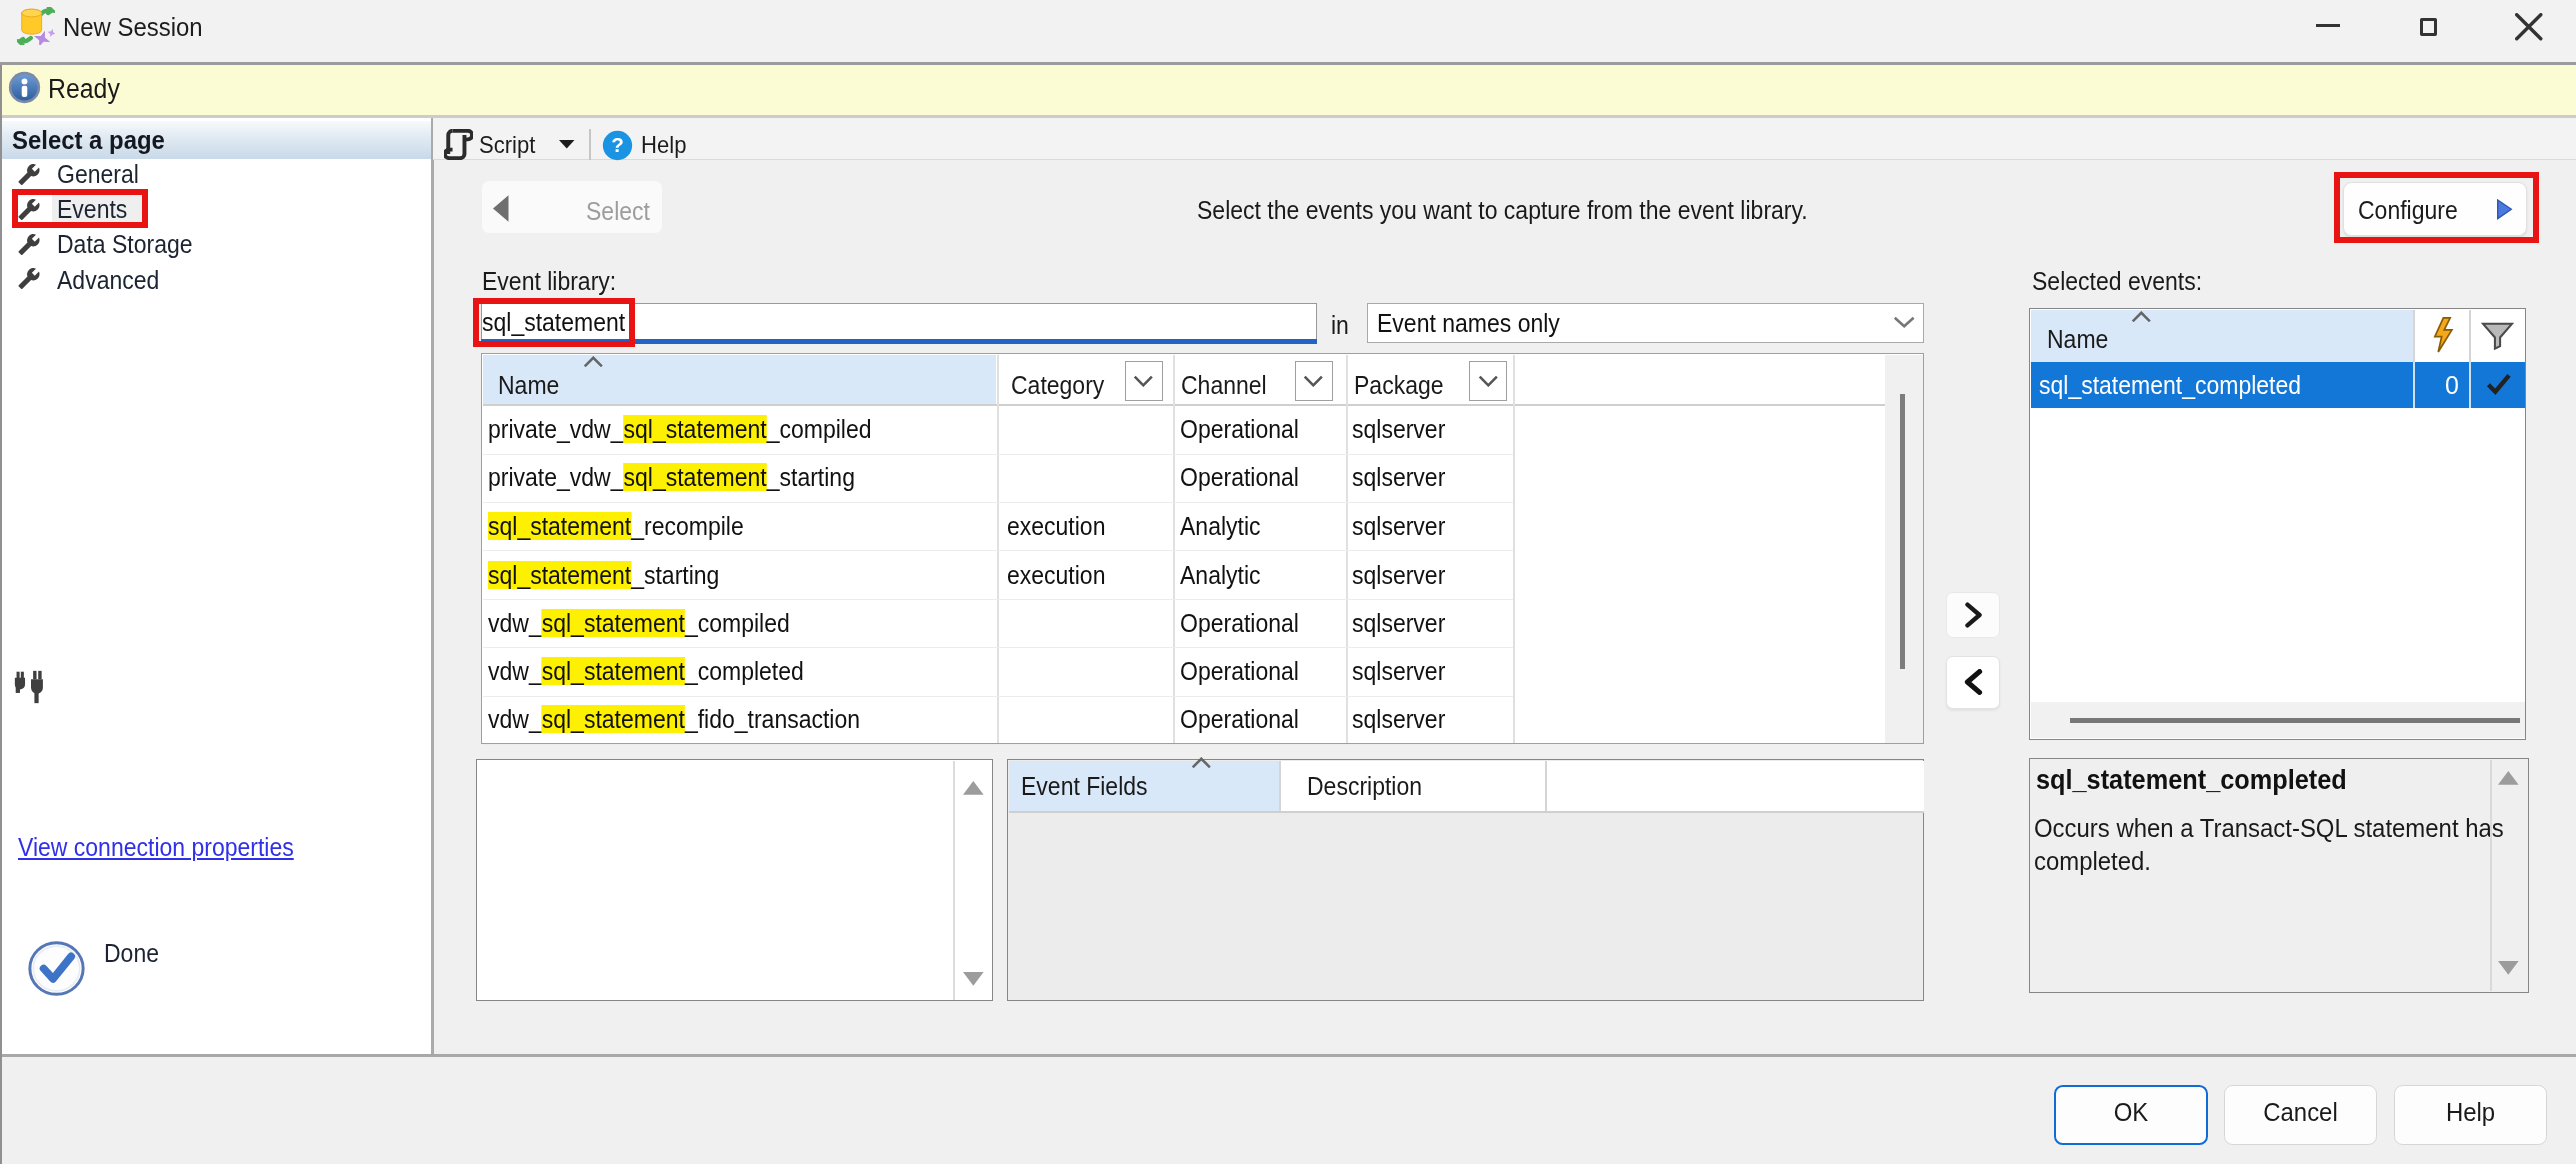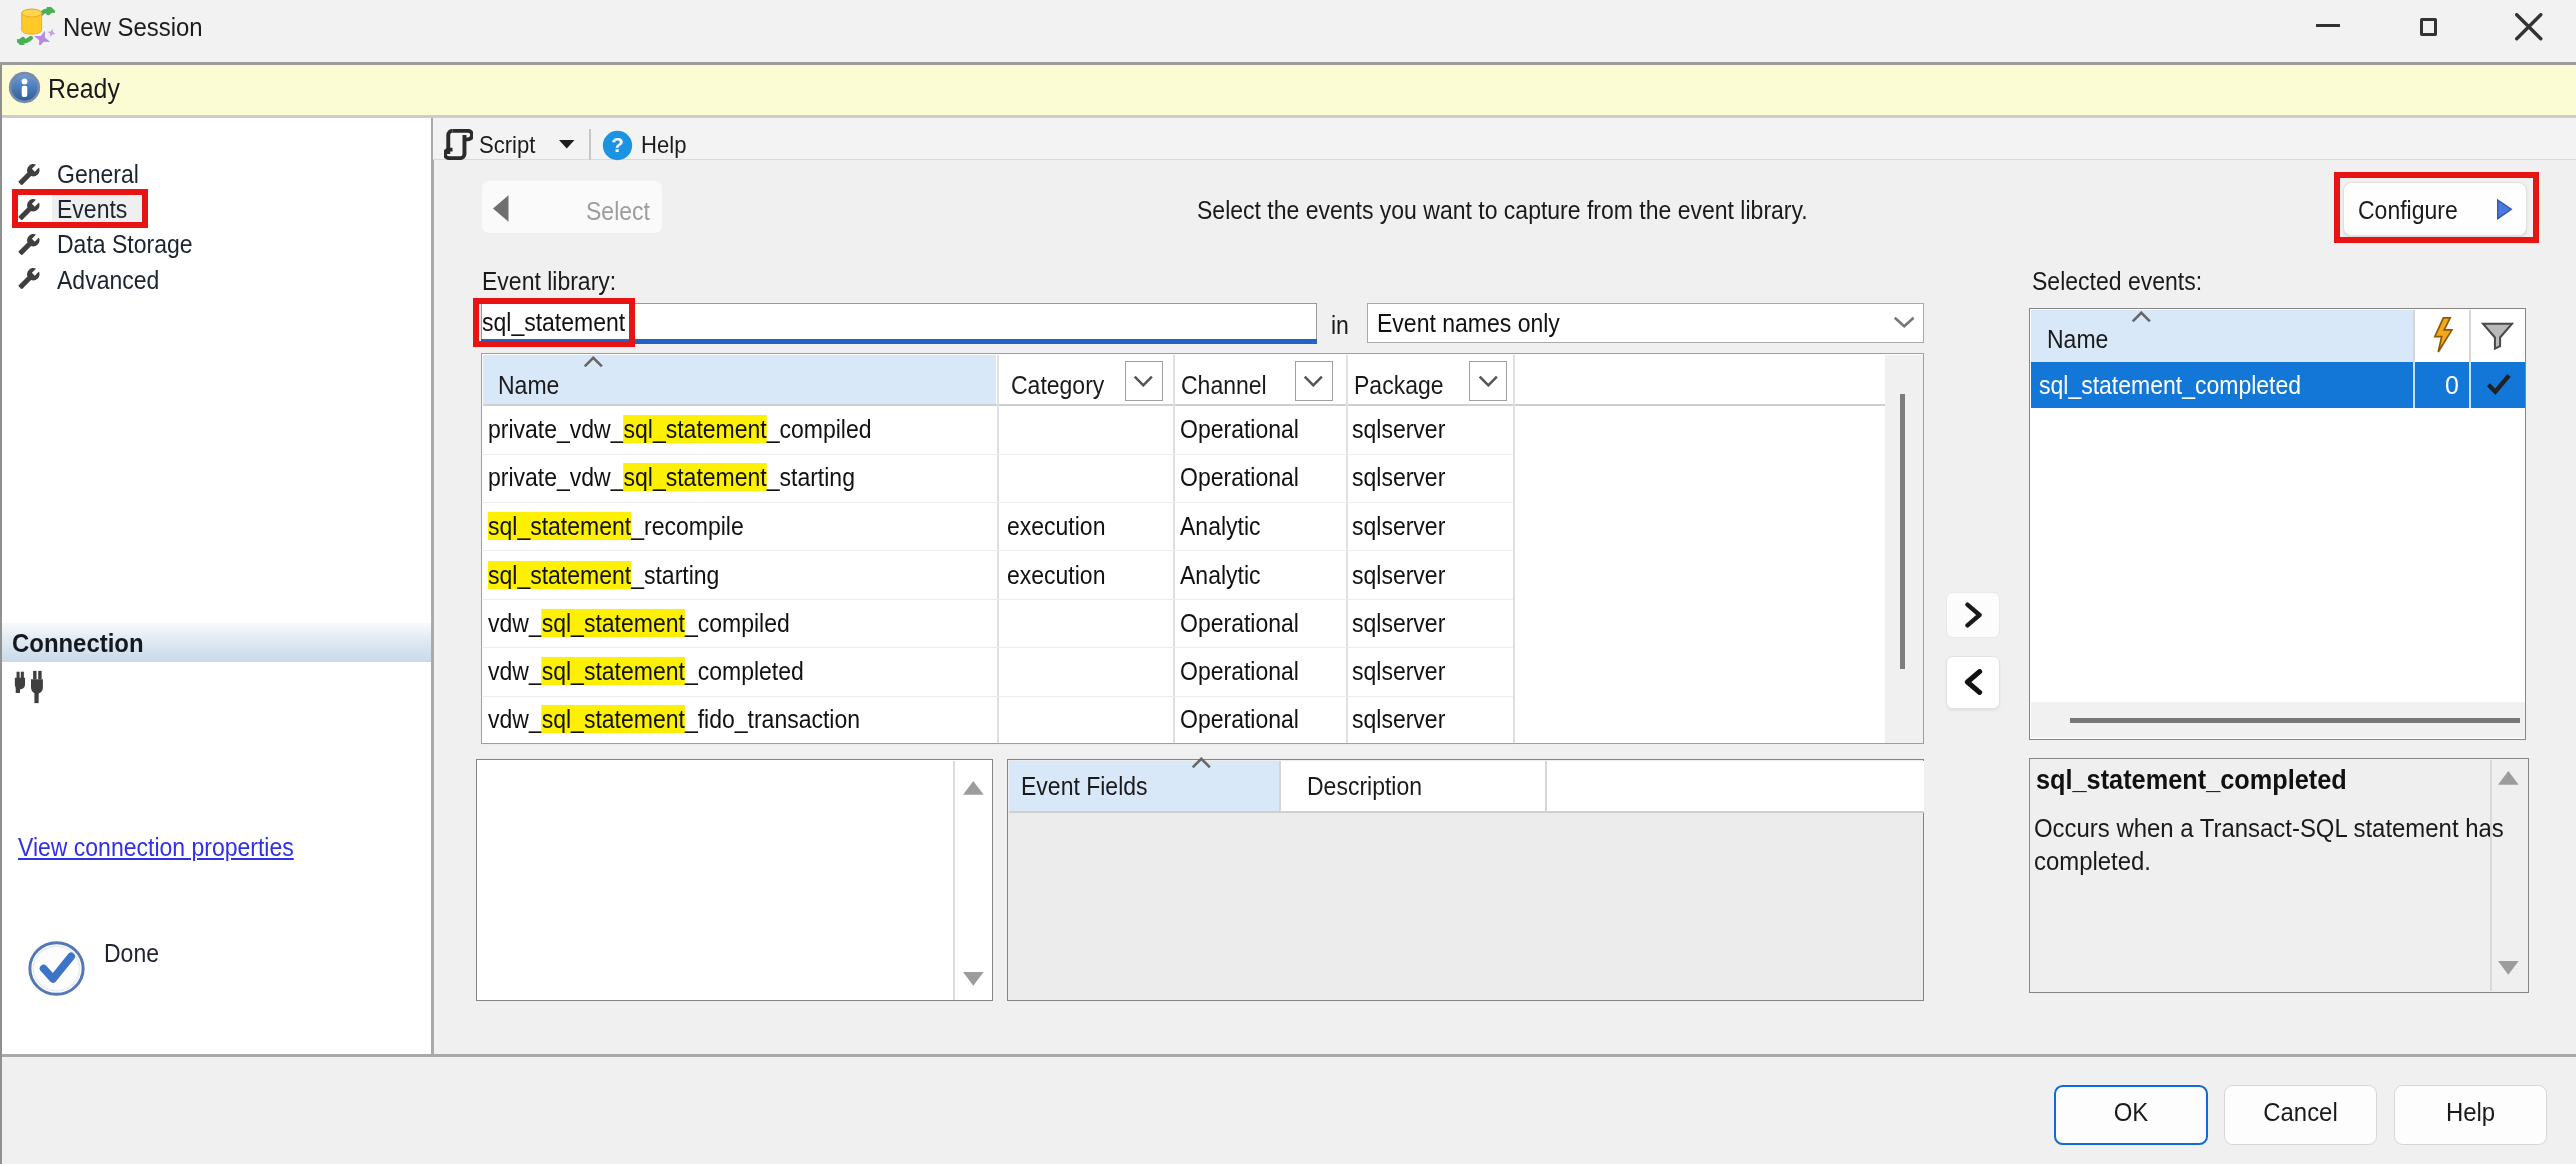--- a/index.html
+++ b/index.html
@@ -56,20 +56,23 @@
       <circle cx="19" cy="12" r="3.4" fill="#fff"></circle>
       <rect x="15.8" y="17" width="6.4" height="13" rx="2.4" fill="#fff"></rect>
     </svg>
   </div>
   <div class="abs tx" style="left:48px;top:74px;font-size:27px;color:#1a1a1a;">Ready</div>
 
   <div class="abs" style="left:0;top:118px;width:431px;height:936px;background:#ffffff;"></div>
   <div class="abs" style="left:431px;top:118px;width:2.6px;height:936px;background:#aaaaaa;"></div>
   <div class="abs" style="left:0;top:1054px;width:2576px;height:3.4px;background:#a8a8a8;"></div>
 
+  <div class="abs hdr" style="left:0;top:120px;width:431px;height:38px;">
+    <span class="abs" style="left:12px;top:4.3px;">Select a page</span>
+  </div>
 
   <div class="abs" style="left:16.3px;top:163px;width:26px;height:23px;">
     <svg width="26" height="23" viewBox="0 0 24 24">
         <path transform="scale(-1,1) translate(-24,0)" fill="#3f3f3f" d="M22.7 19l-9.1-9.1c.9-2.3.4-5-1.5-6.9-2-2-5-2.4-7.4-1.3L9 6 6 9 1.6 4.7C.4 7.1.9 10.1 2.9 12.1c1.9 1.9 4.6 2.4 6.9 1.5l9.1 9.1c.4.4 1 .4 1.4 0l2.3-2.3c.5-.4.5-1.1.1-1.4z"></path>
       </svg>
   </div>
   <div class="abs tx" style="left:57px;top:160px;font-size:25px;color:#1b2430;">General</div>
 
   <div class="abs" style="left:16.3px;top:198px;width:26px;height:23px;">
     <svg width="26" height="23" viewBox="0 0 24 24">
@@ -86,23 +89,20 @@
   </div>
   <div class="abs tx" style="left:57px;top:230px;font-size:25px;color:#1b2430;">Data Storage</div>
 
   <div class="abs" style="left:16.3px;top:267px;width:26px;height:23px;">
     <svg width="26" height="23" viewBox="0 0 24 24">
         <path transform="scale(-1,1) translate(-24,0)" fill="#3f3f3f" d="M22.7 19l-9.1-9.1c.9-2.3.4-5-1.5-6.9-2-2-5-2.4-7.4-1.3L9 6 6 9 1.6 4.7C.4 7.1.9 10.1 2.9 12.1c1.9 1.9 4.6 2.4 6.9 1.5l9.1 9.1c.4.4 1 .4 1.4 0l2.3-2.3c.5-.4.5-1.1.1-1.4z"></path>
       </svg>
   </div>
   <div class="abs tx" style="left:57px;top:266px;font-size:25px;color:#1b2430;">Advanced</div>
 
-  <div class="abs hdr" style="left:0;top:622px;width:431px;height:39px;">
-    <span class="abs" style="left:12px;top:5.2px;">Connection</span>
-  </div>
   <div class="abs" style="left:13.8px;top:667px;">
     <svg width="34" height="40" viewBox="0 0 40 46">
       <rect x="2" y="22" width="5" height="8" fill="#3f3f3f"></rect>
       <path d="M1 12 h12 v8 a6 6 0 0 1 -12 0 z" fill="#3f3f3f"></path>
       <rect x="3" y="5" width="3.6" height="8" fill="#3f3f3f"></rect>
       <rect x="8" y="5" width="3.6" height="8" fill="#3f3f3f"></rect>
       <rect x="24" y="30" width="5" height="12" fill="#3f3f3f"></rect>
       <path d="M20 14 h14 v10 a7 7 0 0 1 -14 0 z" fill="#3f3f3f"></path>
       <rect x="22.5" y="4" width="4" height="10" fill="#3f3f3f"></rect>
       <rect x="28.5" y="4" width="4" height="10" fill="#3f3f3f"></rect>

